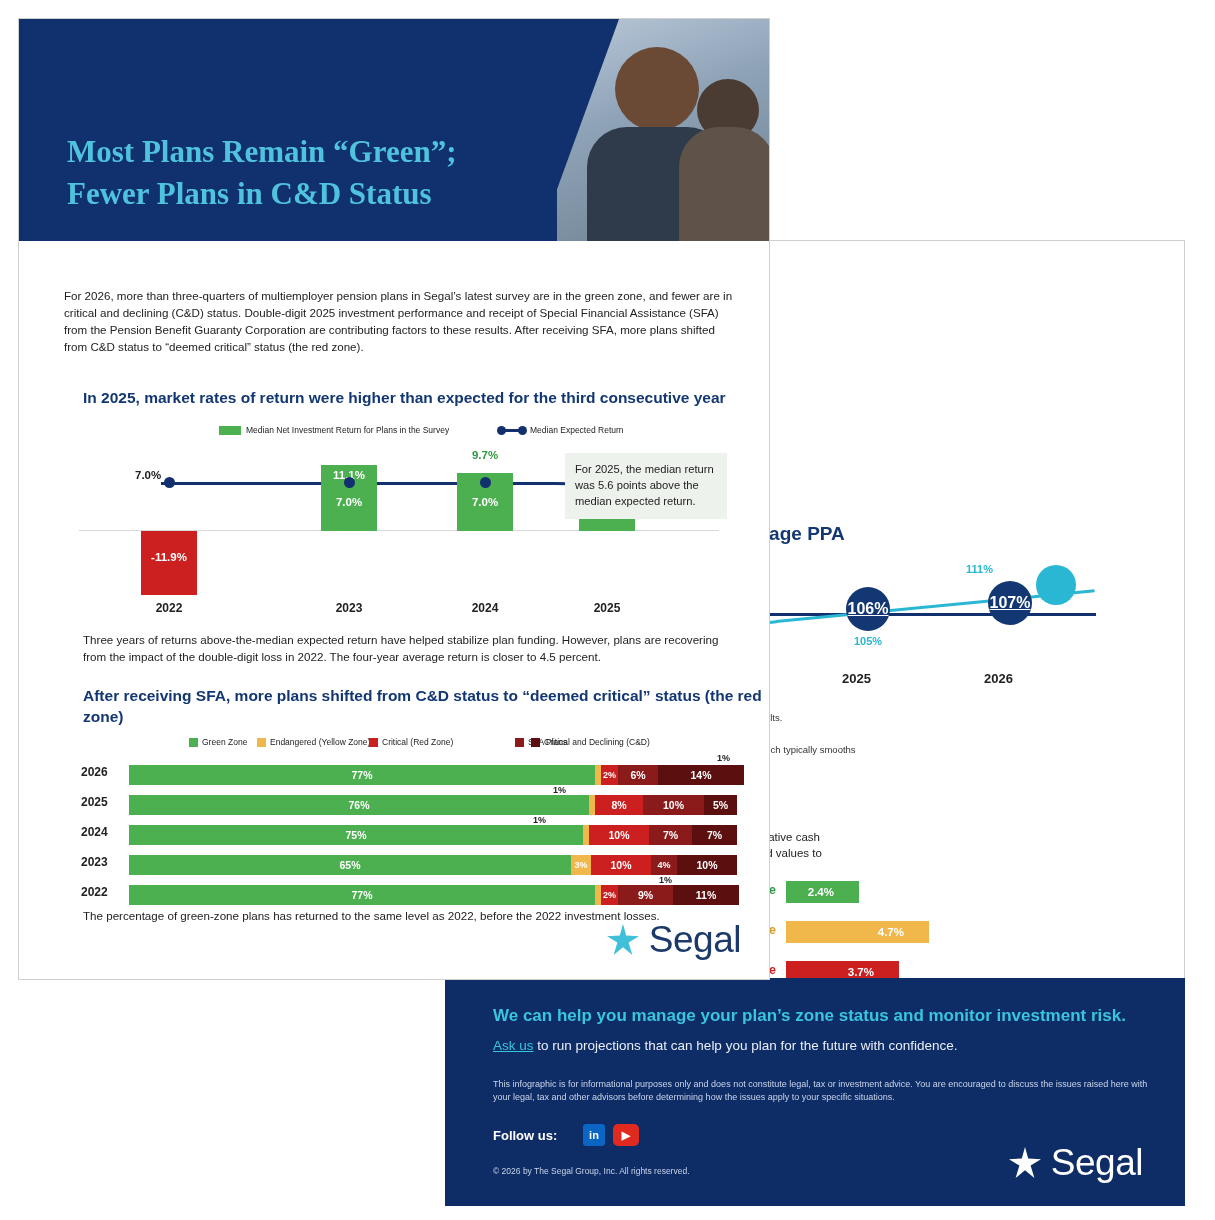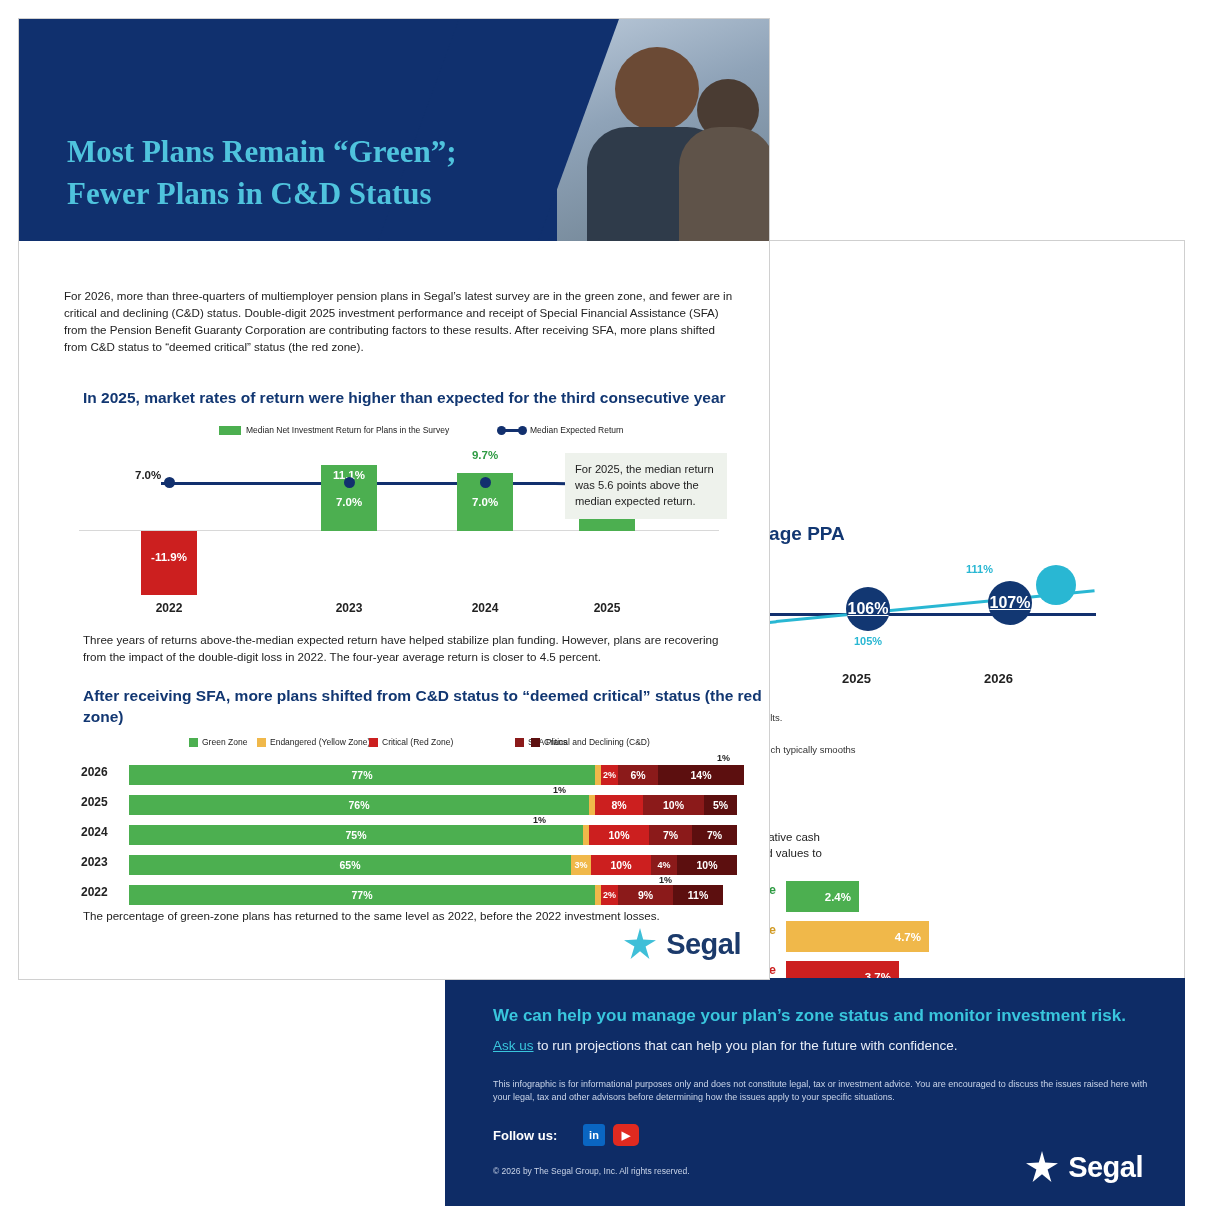--- a/index.html
+++ b/index.html
@@ -18,21 +18,21 @@
   .ppa-node{position:absolute;border-radius:50%;display:flex;align-items:center;justify-content:center;color:#fff;font-size:16px;font-weight:bold;text-decoration:underline;}
   .ppa-navy{background:#123772;width:44px;height:44px;}
   .ppa-teal{background:#29b7d3;width:40px;height:40px;}
   .ppa-lbl{position:absolute;font-size:11px;font-weight:bold;}
   .ppa-year{position:absolute;font-size:13px;font-weight:bold;color:#222;}
   .ppa-line{position:absolute;height:3px;transform-origin:0 50%;}
 
   
   #cash-chart{position:absolute;left:640px;top:640px;width:400px;height:210px;}
   .cf-label{position:absolute;text-align:right;font-size:12.5px;font-weight:bold;line-height:14px;}
-  .cf-bar{position:absolute;height:31px;display:flex;align-items:center;justify-content:flex-end;color:#fff;font-size:11.5px;font-weight:bold;padding-right:8px;box-sizing:border-box;}
+  .cf-bar{position:absolute;height:22px;display:flex;align-items:center;justify-content:flex-end;color:#fff;font-size:11.5px;font-weight:bold;padding-right:25px;box-sizing:border-box;}
 
   
   #footer-panel{left:445px;top:978px;width:740px;height:228px;background:#0e2c66;overflow:hidden;}
   .f-head{position:absolute;left:48px;top:28px;color:#39c6dd;font-size:17px;font-weight:bold;}
   .f-sub{position:absolute;left:48px;top:60px;font-size:13.5px;color:#e9eef7;}
   .f-sub a{color:#39c6dd;text-decoration:underline;}
   .f-disc{position:absolute;left:48px;top:100px;width:660px;font-size:9px;color:#c9d4e8;line-height:13px;}
   .f-follow{position:absolute;left:48px;top:150px;color:#ffffff;font-size:13px;font-weight:bold;}
   .f-copy{position:absolute;left:48px;top:188px;font-size:8.5px;color:#c9d4e8;}
   .soc{position:absolute;width:22px;height:22px;border-radius:3px;display:flex;align-items:center;justify-content:center;font-size:11px;font-weight:bold;color:#fff;}
@@ -74,21 +74,21 @@
   #zone-chart{position:absolute;left:62px;top:716px;width:660px;height:150px;}
   .zrow{position:absolute;left:48px;height:20px;width:610px;}
   .zyear{position:absolute;left:0;width:44px;text-align:left;font-size:12px;font-weight:bold;color:#222;}
   .zseg{position:absolute;top:0;height:20px;display:flex;align-items:center;justify-content:center;color:#fff;font-size:10.5px;font-weight:bold;}
   .ztop{position:absolute;font-size:9px;font-weight:bold;color:#222;}
   .zlegend{position:absolute;display:flex;align-items:center;gap:4px;font-size:8.5px;color:#222;}
 
   #segal-logo-front{position:absolute;right:28px;bottom:18px;display:flex;align-items:center;gap:9px;}
   .star{position:relative;width:34px;height:34px;}
   .star svg{display:block;}
-  .segal-word{font-family:"Liberation Sans",sans-serif;font-size:29px;font-weight:bold;color:#1b3a6b;letter-spacing:-0.5px;}
+  .segal-word{font-family:"Liberation Sans",sans-serif;font-size:37px;font-weight:normal;color:#1b3a6b;letter-spacing:-0.5px;}
   .segal-word.light{color:#ffffff;}
 </style>
 </head>
 <body>
 
 <div class="page" id="back-page">
   <div id="back-inner">
 
     <div class="bk-h2" style="left:300px;top:280px;width:640px;">ted in a gradual increase in the average PPA</div>
     <div class="bk-h2" style="left:300px;top:305px;width:640px;">026</div>
@@ -296,21 +296,21 @@
       <div class="zseg" style="left:548px;width:60px;background:#5c0f0f;">10%</div>
     </div>
 
     <div class="ztop" style="left:578px;top:120px;">1%</div>
     <div class="zrow" style="top:130px;">
       <div class="zyear" style="left:-48px;">2022</div>
       <div class="zseg" style="left:0;width:466px;background:#4caf50;">77%</div>
       <div class="zseg" style="left:466px;width:6px;background:#f0b84a;"></div>
       <div class="zseg" style="left:472px;width:17px;background:#cc1f1f;font-size:9px;">2%</div>
       <div class="zseg" style="left:489px;width:55px;background:#8b1a1a;">9%</div>
-      <div class="zseg" style="left:544px;width:50px;background:#5c0f0f;">11%</div>
+      <div class="zseg" style="left:544px;width:66px;background:#5c0f0f;">11%</div>
     </div>
   </div>
 
   <div class="fp-p" style="left:64px;top:888px;width:660px;">The percentage of green-zone plans has returned to the same level as 2022, before the 2022 investment losses.</div>
 
   <div id="segal-logo-front">
     <span class="star">
       <svg width="34" height="34" viewBox="0 0 34 34">
           <path d="M17 1 L20.2 12.4 L33 13.2 L22.6 19.6 L26.4 32 L17 24.2 L7.6 32 L11.4 19.6 L1 13.2 L13.8 12.4 Z" fill="#3fbfd8"></path>
         </svg>

